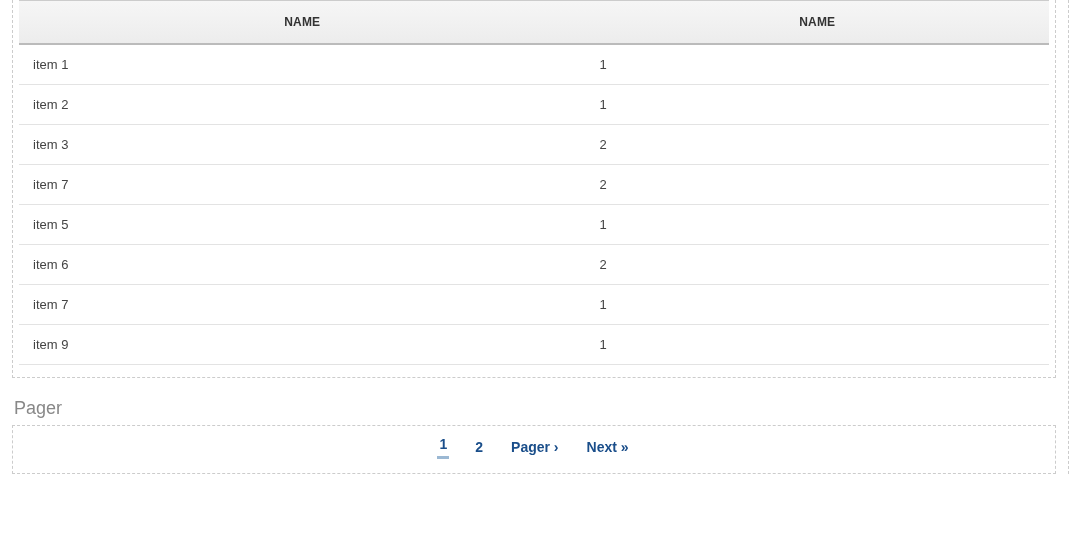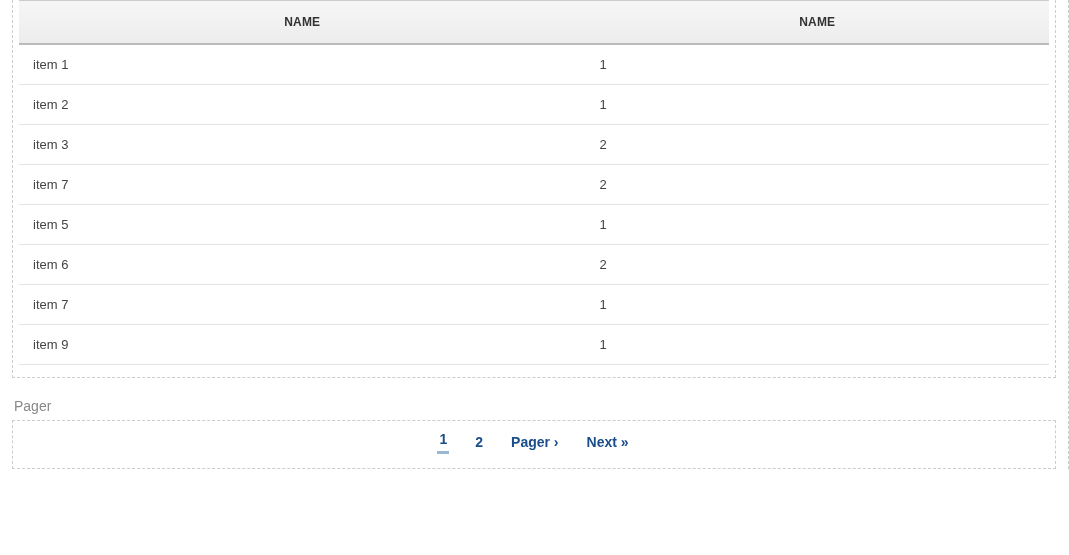--- a/index.html
+++ b/index.html
@@ -44,21 +44,21 @@
       padding: 12px 14px;
       color: #444;
       vertical-align: middle;
     }
     tbody td.name-cell { width: 55%; }
     tbody td.type-cell { width: 45%; }
 
     .pager-label {
       margin-top: 20px;
       color: #888;
-      font-size: 14px;
+      font-size: 18px;
       padding: 0 2px 6px 2px;
     }
     .pager-wrap {
       border: 1px dashed #ccc;
       padding: 8px 0 14px 0;
     }
     .pager {
       display: flex;
       justify-content: center;
       align-items: center;

